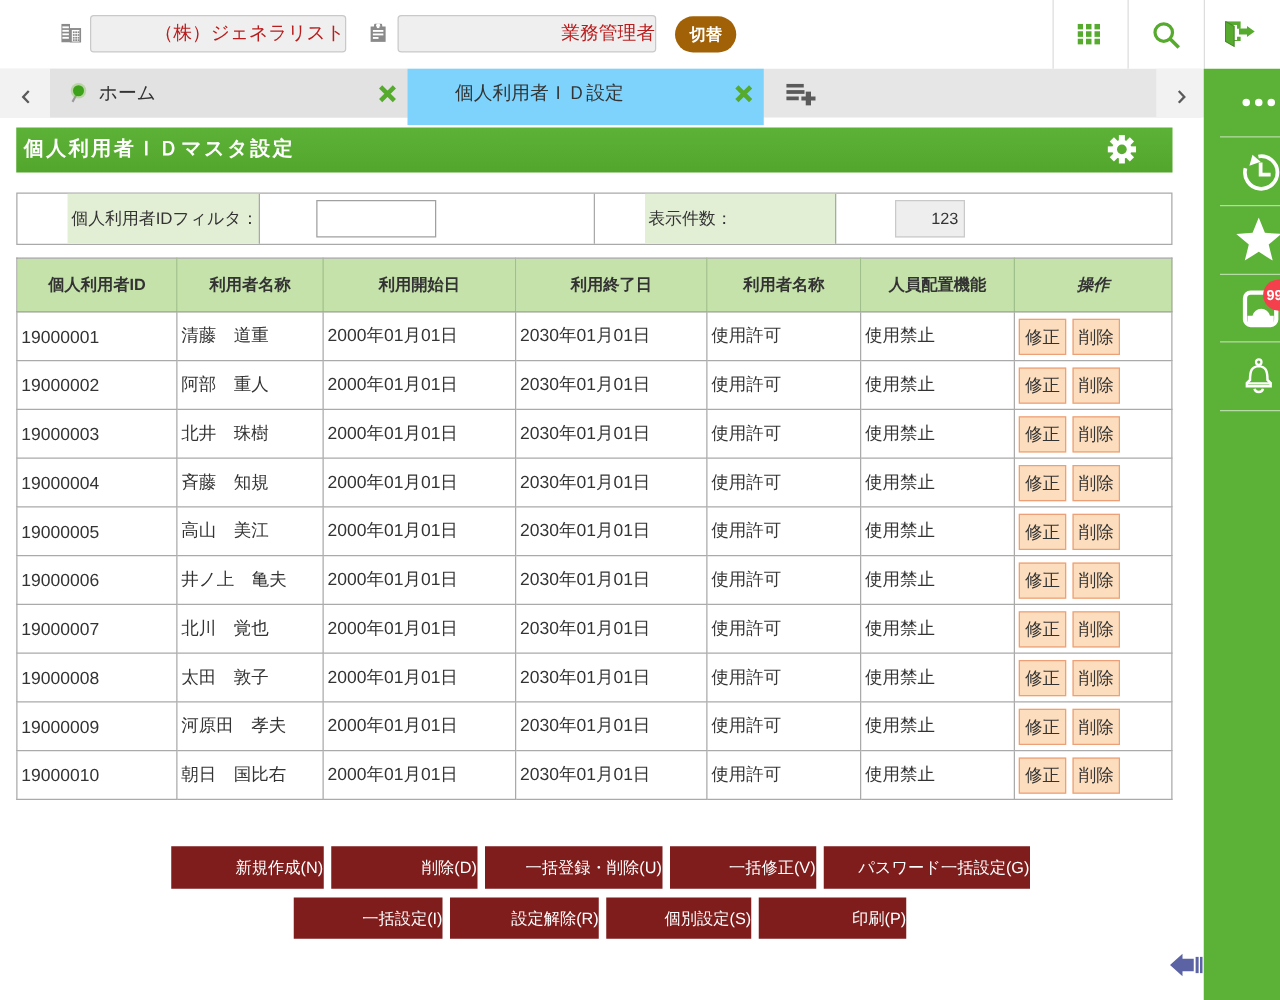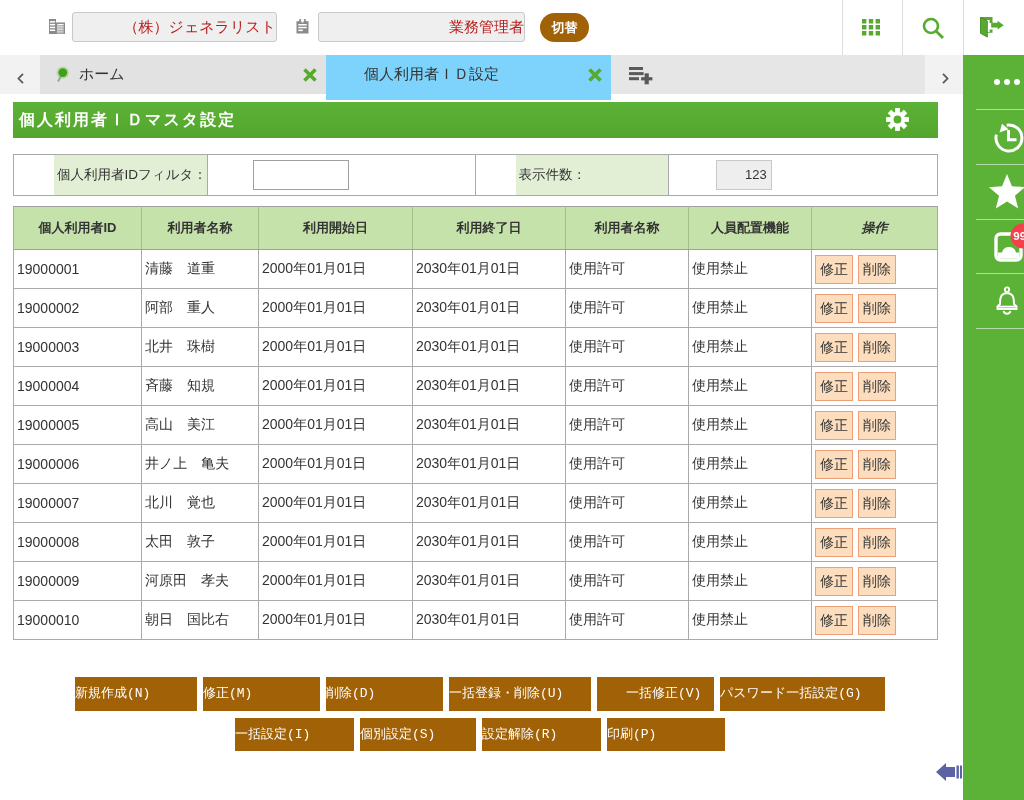--- a/index.html
+++ b/index.html
@@ -39,21 +39,21 @@
 table.data td.ops{padding-left:3px;}
 .abtn{display:inline-block;width:38px;height:29px;background:#fcdebe;border:1px solid #eda077;font-size:14px;font-weight:normal;color:#333;text-align:center;line-height:27px;vertical-align:middle;}
 
 .pager{position:absolute;left:0;top:638px;font-size:14px;color:#333;height:18px;width:960px;}
 .pager a,.pager b{white-space:nowrap;}
 .pager a{color:#333;text-decoration:underline;}
 
 
 .obtnrow{position:absolute;left:0;width:960px;display:flex;justify-content:center;gap:6px;}
 .obtnrow.r1 .obtn{height:34px;line-height:34px;}
-.obtn{height:33px;background:#a16207;color:#fff;font-size:13px;text-align:left;line-height:33px;font-family:Liberation Mono, monospace;border:none;}
+.obtn{height:33px;background:#7f1d1d;color:#fff;font-size:13px;text-align:right;line-height:33px;font-family:Liberation Sans, sans-serif;border:none;}
 </style>
 </head>
 <body>
 <div id="app">
 
 <div class="hdr">
   <span class="abs" id="icoBuilding" style="left:49px;top:19px;"><svg width="16" height="15" viewBox="0 0 16 15">
           <rect x="0" y="0" width="7" height="15" fill="#8a8a8a"></rect>
           <g fill="#fff">
             <rect x="0.9" y="2.1" width="5.2" height="1.5"></rect>
@@ -330,30 +330,29 @@
           <td>使用許可</td>
           <td>使用禁止</td>
           <td class="ops"><span class="abtn">修正</span><span class="abtn" style="margin-left:5px;">削除</span></td>
         </tr>
 </tbody>
     </table>
 
 
 <div class="obtnrow r1" style="top:677px;">
   <div class="obtn" style="width:122px;">新規作成(N)</div>
-  <div class="obtn" style="width:117px;">修正(M)</div>
   <div class="obtn" style="width:117px;">削除(D)</div>
   <div class="obtn" style="width:142px;">一括登録・削除(U)</div>
   <div class="obtn" style="width:117px;padding-left:29px;">一括修正(V)</div>
   <div class="obtn" style="width:165px;">パスワード一括設定(G)</div>
 </div>
 <div class="obtnrow" style="top:718px;">
   <div class="obtn" style="width:119px;">一括設定(I)</div>
+  <div class="obtn" style="width:119px;">設定解除(R)</div>
   <div class="obtn" style="width:116px;">個別設定(S)</div>
-  <div class="obtn" style="width:119px;">設定解除(R)</div>
   <div class="obtn" style="width:118px;">印刷(P)</div>
 </div>
 <span class="abs" id="icoBlueArrow" style="left:936px;top:761px;"><svg width="26" height="22" viewBox="0 0 26 22">
         <g fill="#5b63a5">
           <path d="M0 11 L10 2 L10 6 L19 6 L19 16 L10 16 L10 20 Z"></path>
           <rect x="20.5" y="4.5" width="2.4" height="13"></rect>
           <rect x="24" y="4.5" width="2.4" height="13"></rect>
         </g>
       </svg></span>
 </div>

